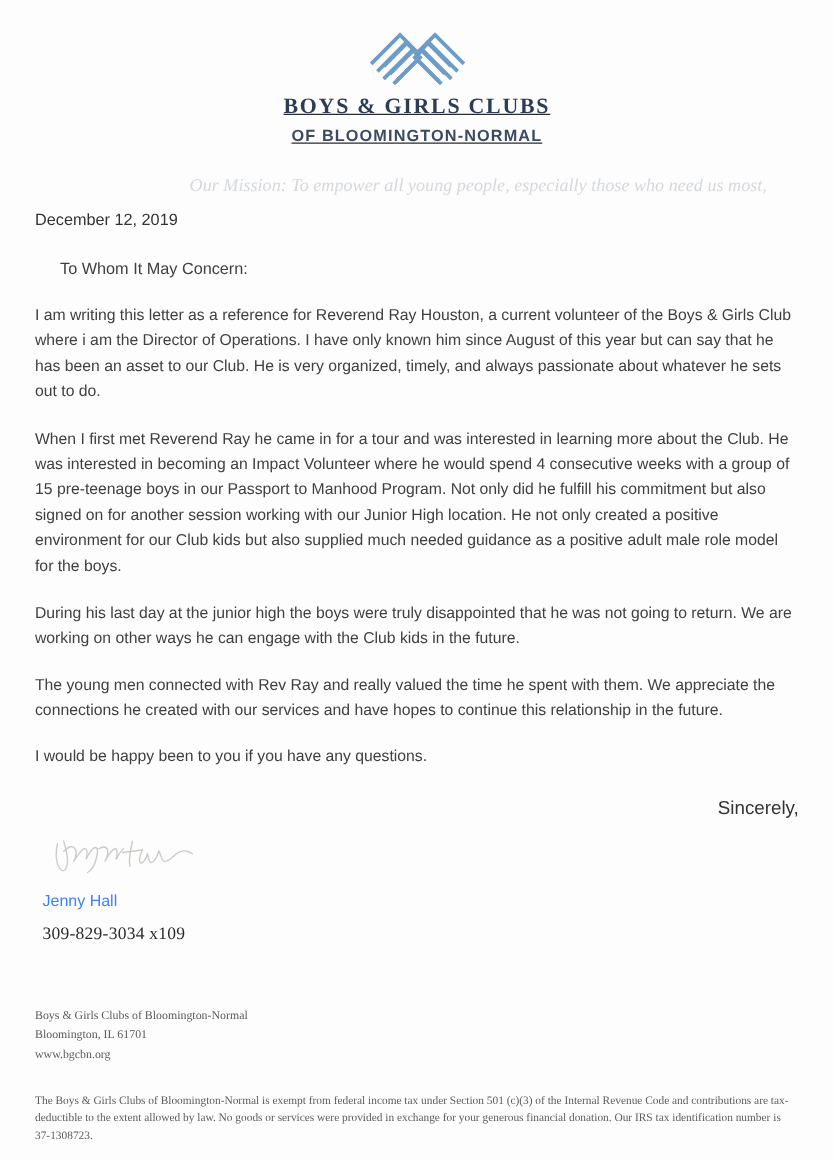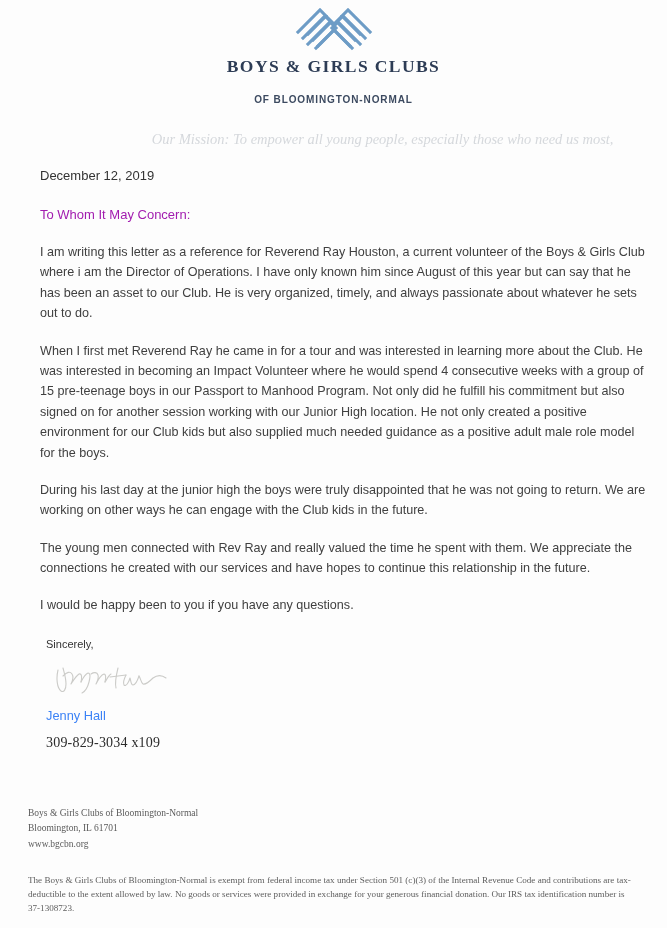--- a/index.html
+++ b/index.html
@@ -18,22 +18,23 @@
 
   .page {
     position: relative;
     width: 667px;
     height: 928px;
     background: #fdfdfd;
   }
 
   
   .letterhead {
-    padding-top: 4px;
+    padding-top: 22px;
     text-align: center;
+    text-decoration: underline;
   }
   .logo-mark {
     display: block;
     margin: 0 auto;
     width: 96px;
     height: 50px;
   }
   .wordmark {
     margin-top: 4px;
     line-height: 1;
@@ -42,71 +43,73 @@
     font-family: "Liberation Serif", serif;
     font-weight: bold;
     font-size: 17.5px;
     letter-spacing: 1.4px;
     color: #2d3c55;
     display: block;
   }
   .wordmark-sub {
     font-family: "Liberation Sans", sans-serif;
     font-weight: bold;
-    font-size: 10px;
+    font-size: 13px;
     letter-spacing: 0.9px;
     color: #3c4a60;
     display: block;
-    margin-top: 19px;
+    margin-top: 8px;
   }
 
   
   .mission {
     margin: 24px auto 0 auto;
     width: 560px;
     text-align: right;
     font-family: "Liberation Serif", serif;
     font-style: italic;
     font-size: 14.5px;
     line-height: 1.45;
     color: #d5d8dc;
   }
 
   
   .body-wrap {
     position: absolute;
-    left: 40px;
+    left: 28px;
     top: 168px;
     width: 611px;
   }
   .date-line {
     font-size: 13px;
     color: #333;
     margin-bottom: 24px;
   }
   .salutation {
     font-size: 13px;
-    color: #a21caf;
+    color: #404040;
     margin-bottom: 20px;
+    margin-left: 20px;
   }
   .para {
     font-size: 12.6px;
     line-height: 1.62;
     color: #404040;
     margin: 0 0 17px 0;
     text-align: left;
   }
   .para.tight {
     margin-bottom: 16px;
   }
 
   .closing {
-    font-size: 11px;
+    font-size: 15px;
     color: #333;
     margin: 22px 0 0 6px;
+    text-align: right;
   }
 
   
   .signature-area {
     position: relative;
     height: 58px;
     margin-left: 14px;
   }
   .signature-svg {
     position: absolute;

